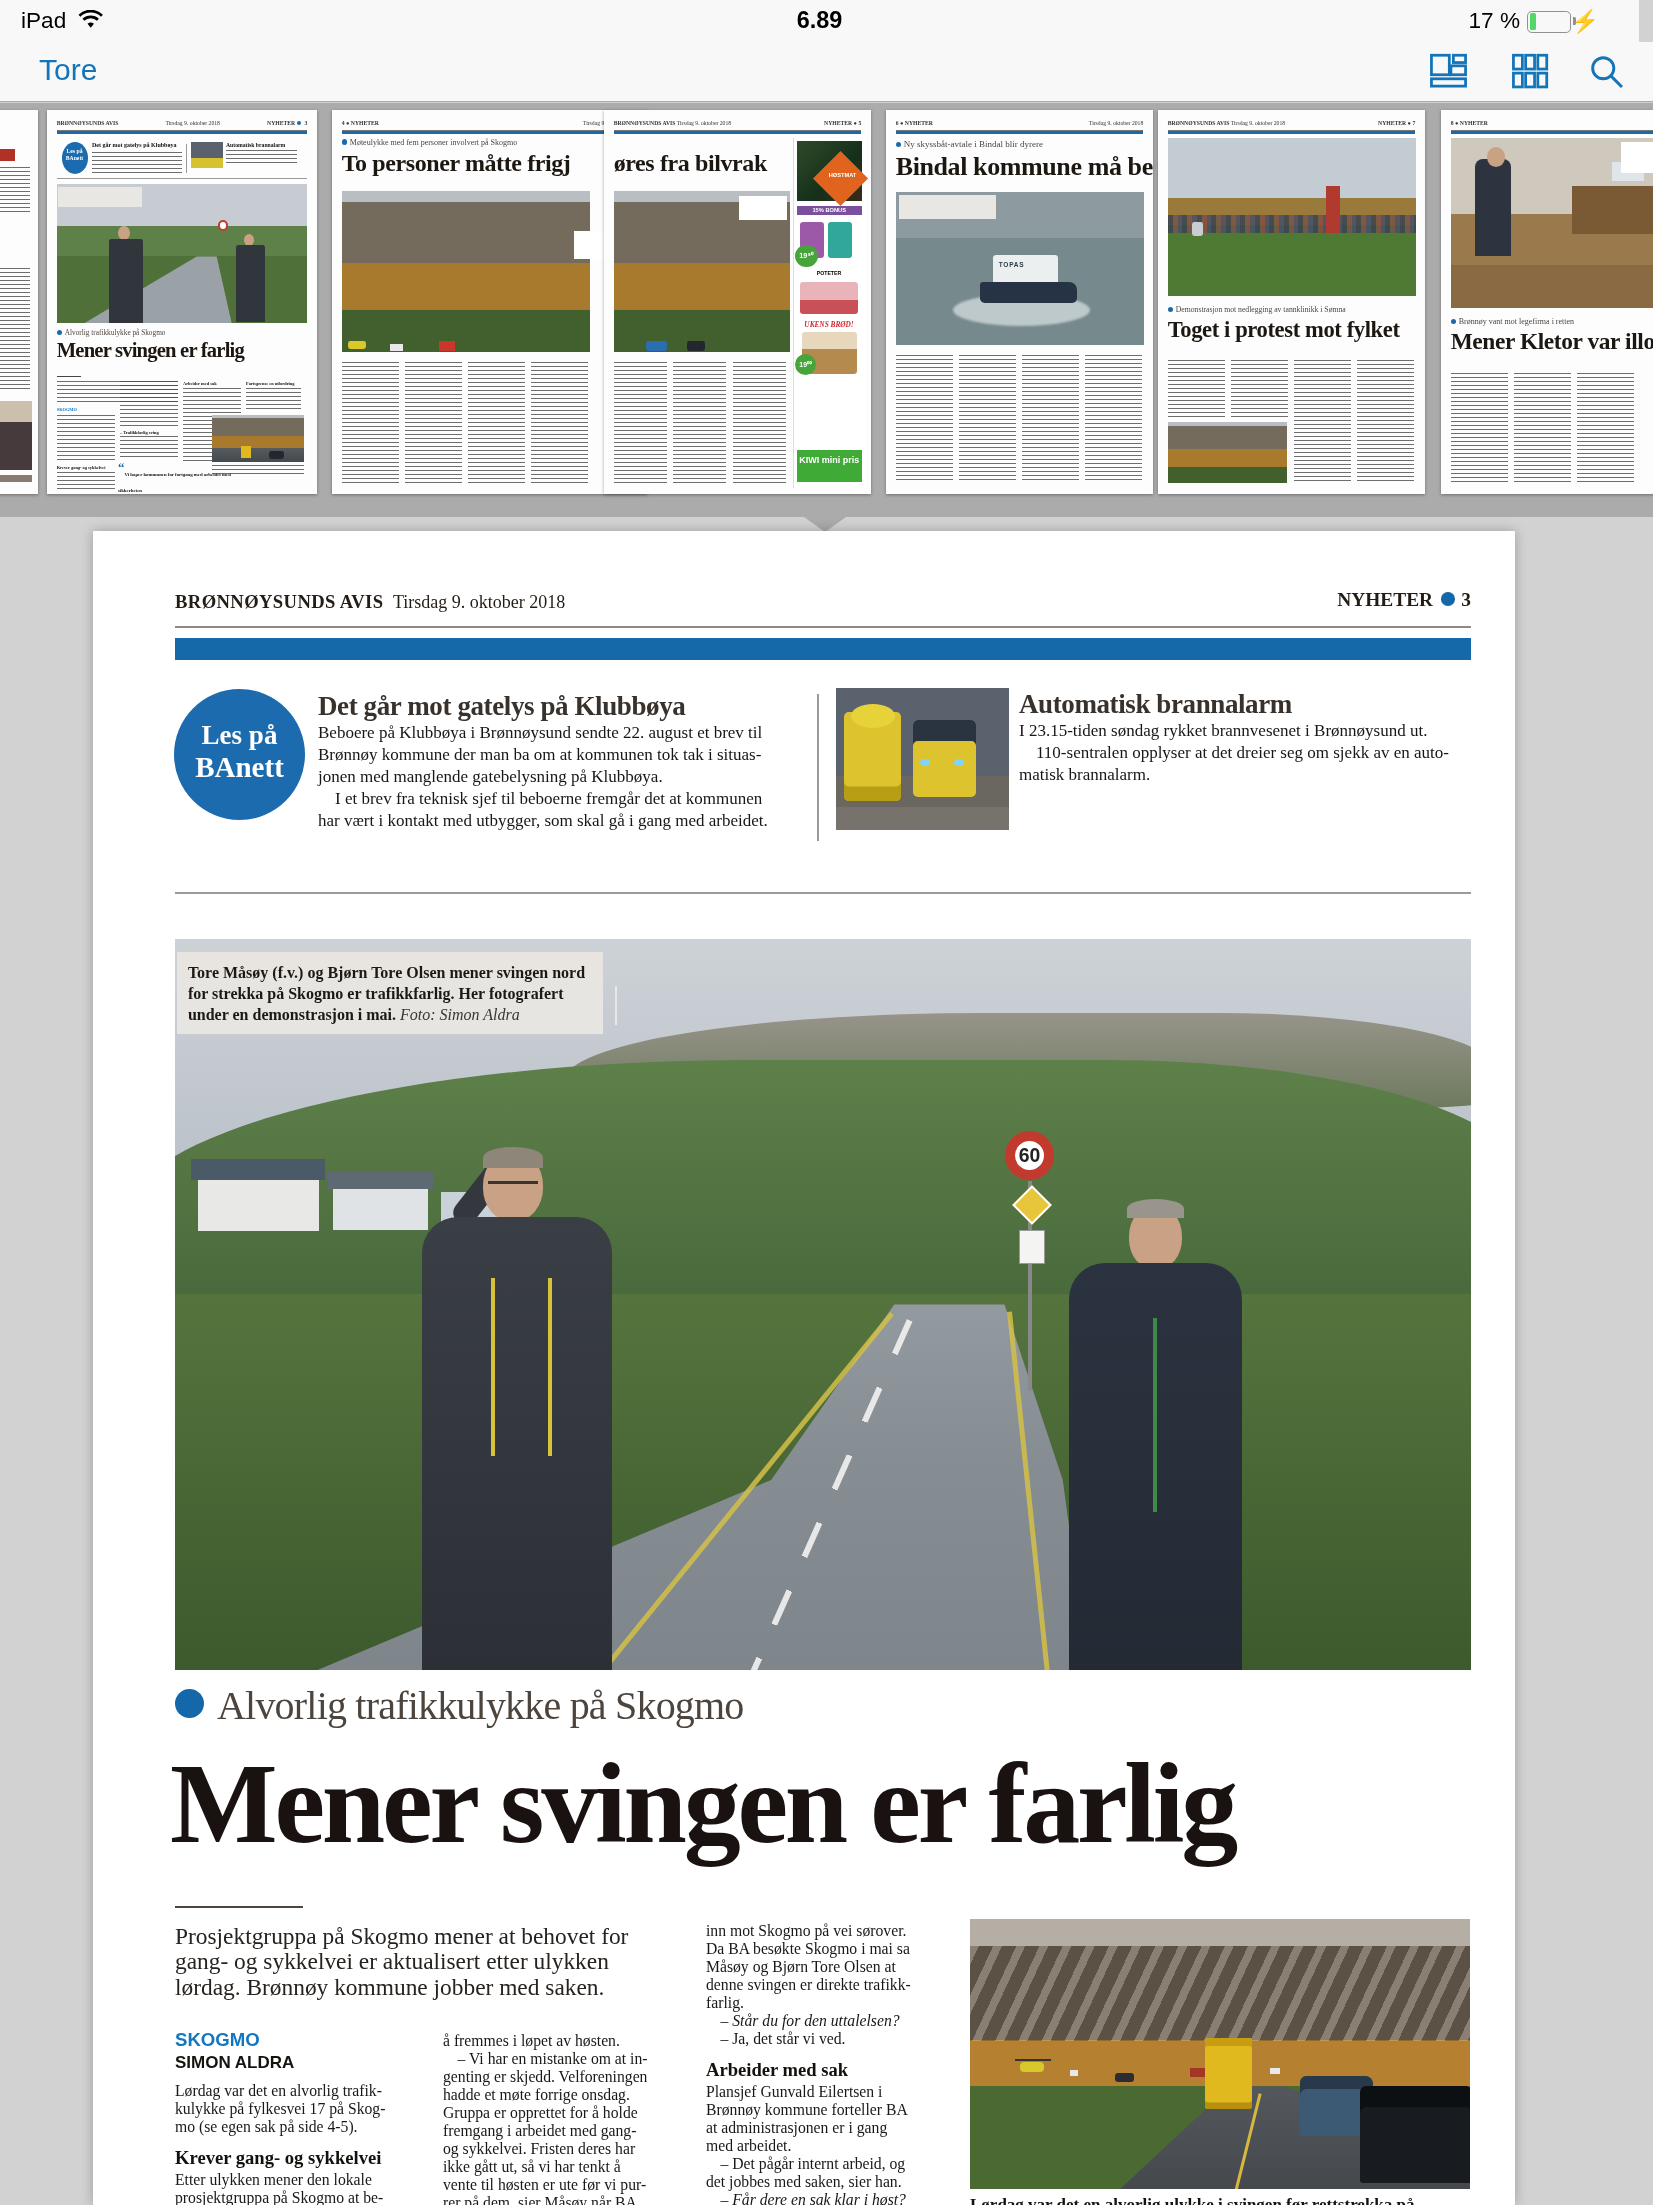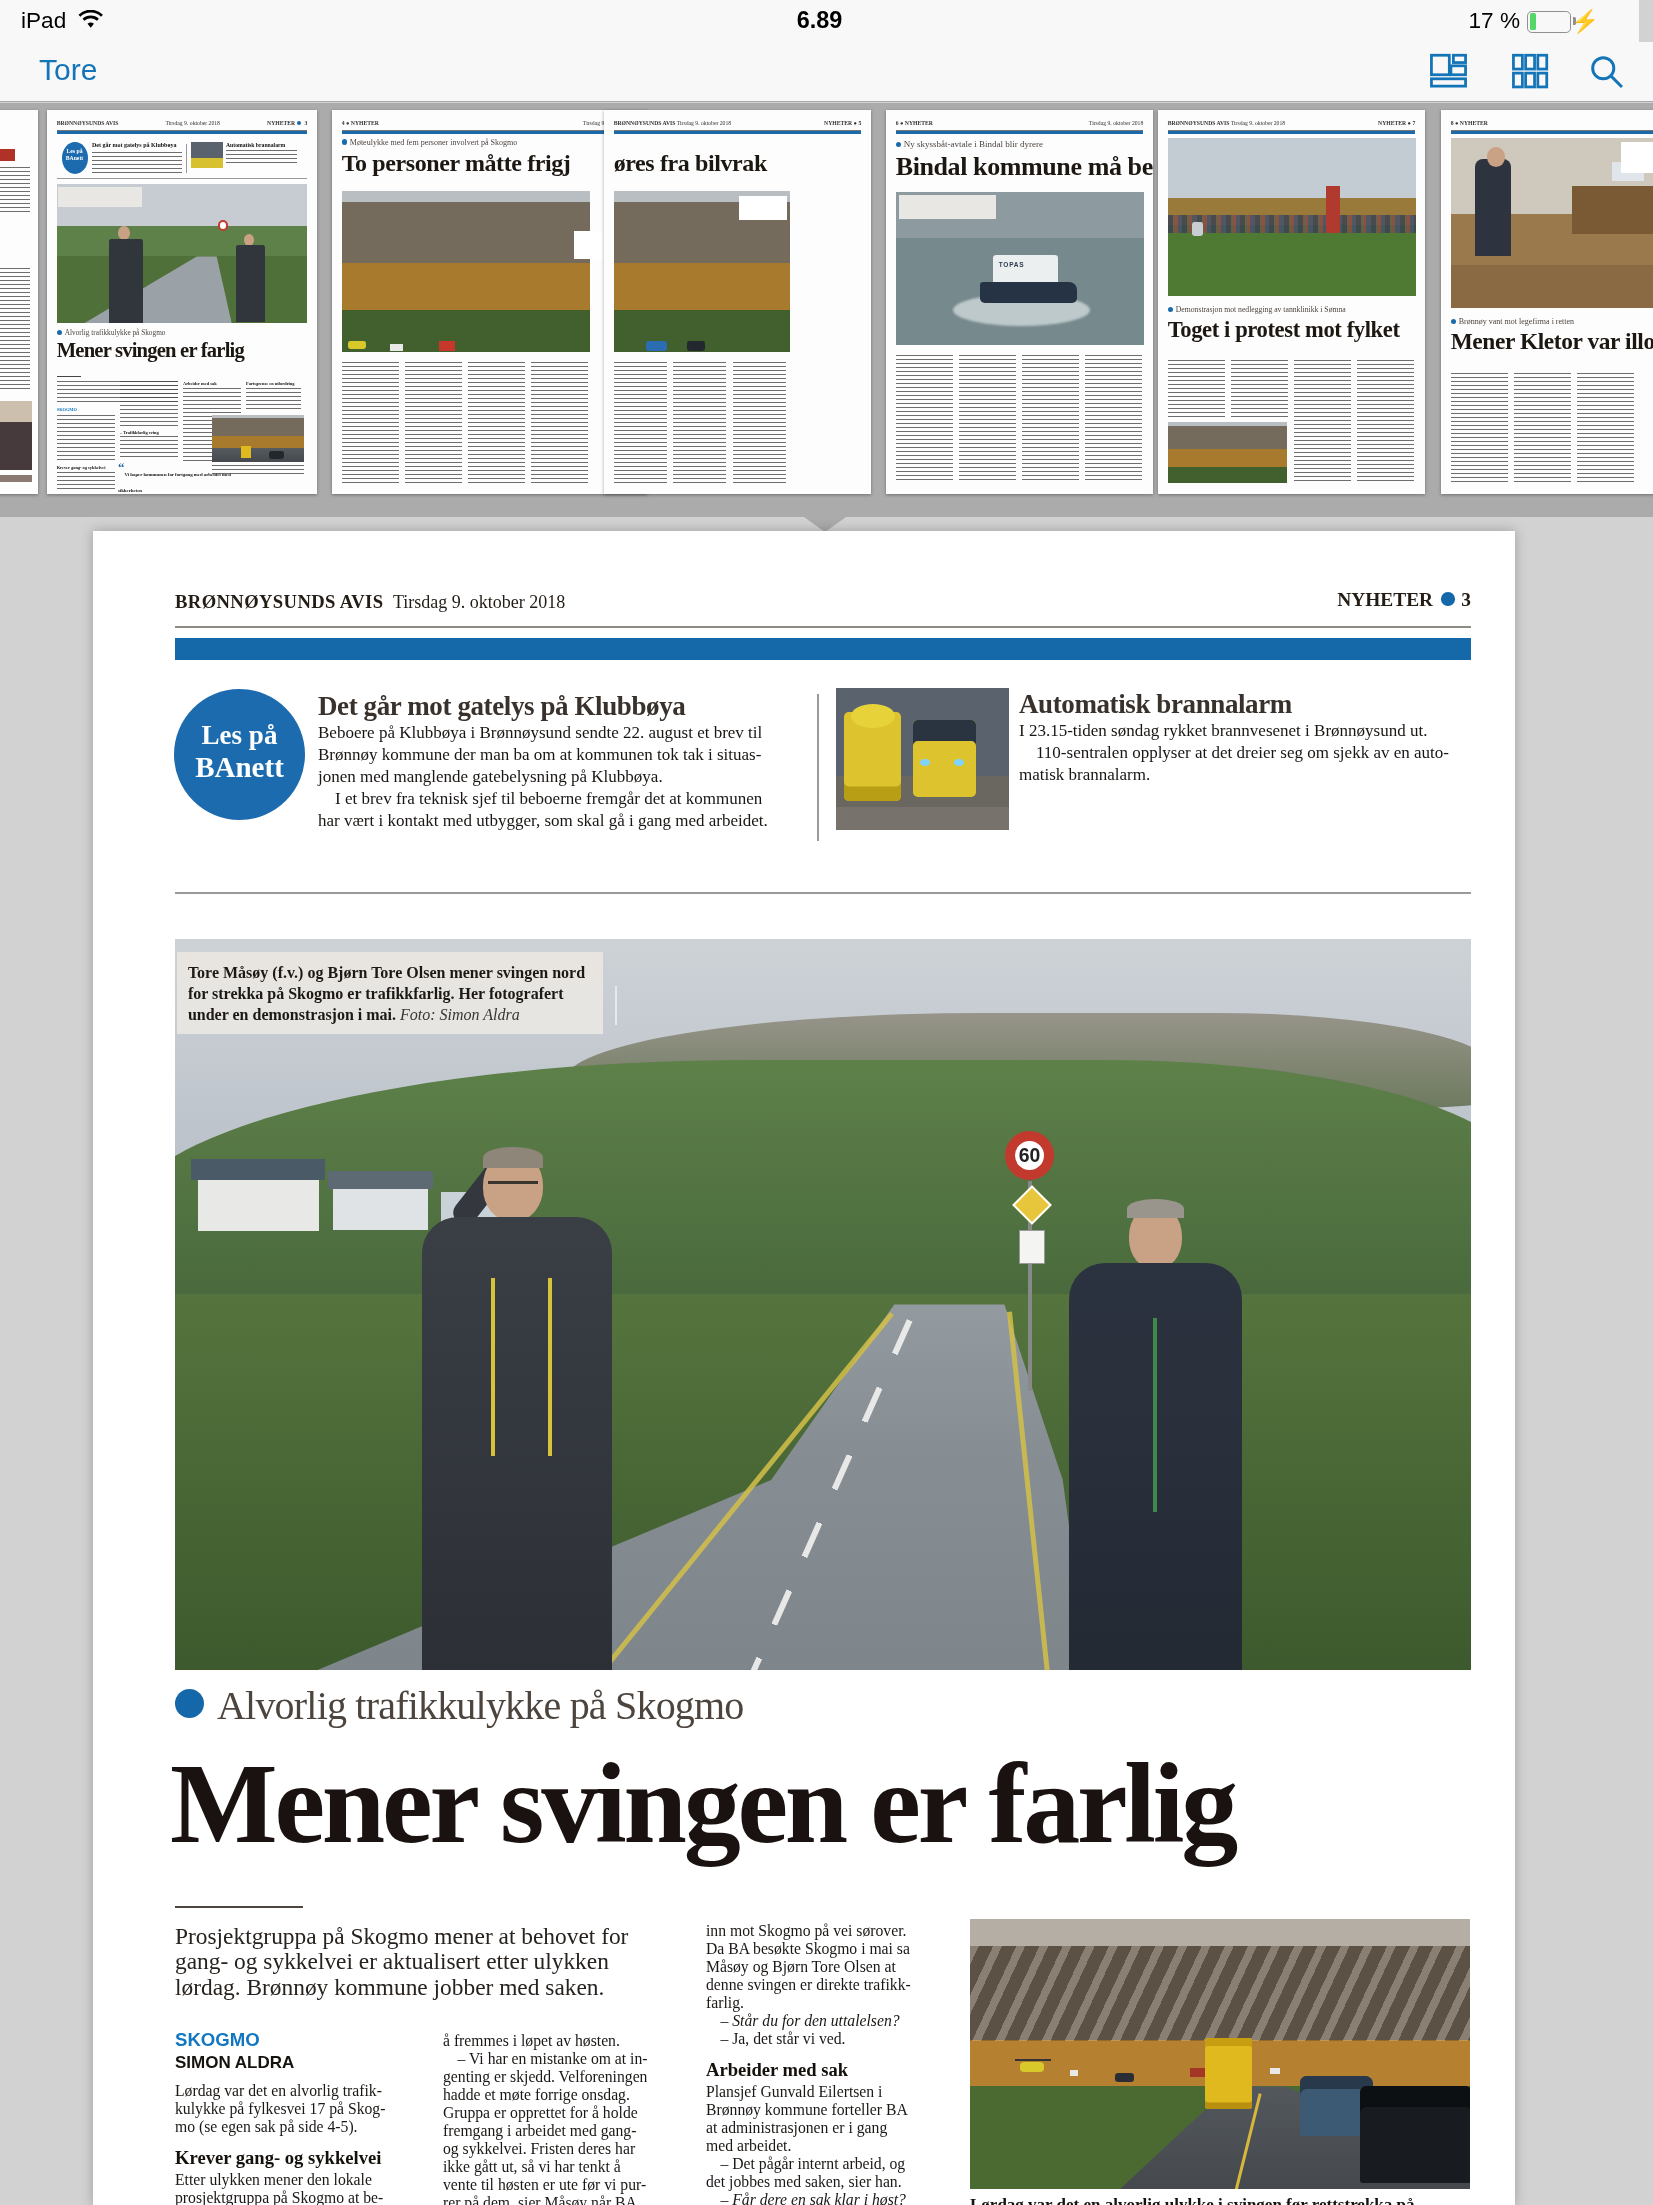--- a/index.html
+++ b/index.html
@@ -298,20 +298,35 @@
       <div class="hl" style="top:40px;font-size:24px;">øres fra bilvrak</div>
       <div class="abs ph-autumn" style="left:9.7px;top:81px;width:176px;height:161px;">
         <div class="wcap" style="right:3.2px;top:4.8px;width:48px;height:24px;"></div>
         <div class="abs" style="left:32px;bottom:1.6px;width:21px;height:9.7px;background:#2a6db0;border-radius:2.4px;"></div>
         <div class="abs" style="left:73px;bottom:1.6px;width:18px;height:9.7px;background:#23272e;border-radius:2.4px;"></div>
       </div>
       <div class="tx" style="left:9.7px;top:252px;width:53px;height:121px;"></div>
       <div class="tx" style="left:69px;top:252px;width:53px;height:121px;"></div>
       <div class="tx" style="left:129px;top:252px;width:53px;height:121px;"></div>
 
+      <div class="adcol" style="right:6.5px;top:27.4px;width:71px;height:350px;">
+        <div class="abs" style="left:3.2px;top:3.2px;width:65px;height:60px;background:linear-gradient(135deg,#2f4a28,#15301a 60%,#3a2a1a);"></div>
+        <div class="abs" style="left:27.4px;top:21px;width:39px;height:39px;background:#e0641e;transform:rotate(45deg);"></div>
+        <div class="abs" style="left:31px;top:34px;width:36px;text-align:center;color:#fff;font-weight:700;font-size:5.7px;font-family:'Liberation Sans',sans-serif;">HØSTMAT</div>
+        <div class="abs" style="left:3.2px;top:68px;width:65px;height:9.7px;background:#7b4f9e;color:#fff;font-size:5.7px;font-weight:700;text-align:center;line-height:9.7px;font-family:'Liberation Sans',sans-serif;">15% BONUS</div>
+        <div class="abs" style="left:6.5px;top:84px;width:24px;height:36px;background:#9b59a8;border-radius:3.2px;"></div>
+        <div class="abs" style="left:34px;top:84px;width:24px;height:36px;background:#2fa89a;border-radius:3.2px;"></div>
+        <div class="abs" style="left:1.6px;top:107px;width:22.6px;height:22.6px;background:#46a43a;border-radius:50%;color:#fff;font-weight:700;font-size:7.3px;text-align:center;line-height:22.6px;font-family:'Liberation Sans',sans-serif;">19⁹⁰</div>
+        <div class="abs" style="left:0;top:132px;width:71px;text-align:center;font-size:5.2px;font-weight:700;font-family:'Liberation Sans',sans-serif;">POTETER</div>
+        <div class="abs" style="left:6.5px;top:144px;width:58px;height:32px;background:linear-gradient(to bottom,#e8b4ba 0 55%,#c94f58 55% 100%);border-radius:3.2px;"></div>
+        <div class="abs" style="left:0;top:182px;width:71px;text-align:center;color:#d3262c;font-style:italic;font-weight:700;font-size:7.3px;font-family:'Liberation Serif',serif;">UKENS BRØD!</div>
+        <div class="abs" style="left:8px;top:194px;width:55px;height:42px;background:linear-gradient(to bottom,#e6d7bd 0 40%,#b58a4e 40% 100%);border-radius:3.2px;"></div>
+        <div class="abs" style="left:1.6px;top:216px;width:21px;height:21px;background:#46a43a;border-radius:50%;color:#fff;font-weight:700;font-size:6.9px;text-align:center;line-height:21px;font-family:'Liberation Sans',sans-serif;">19⁰⁰</div>
+        <div class="abs" style="left:3.2px;top:312px;width:65px;height:32px;background:#3faa36;color:#fff;font-weight:700;font-size:9px;text-align:center;line-height:14.5px;padding-top:3.2px;box-sizing:border-box;font-family:'Liberation Sans',sans-serif;">KIWI mini pris</div>
+      </div>
     </div>
 
     <div class="thumb" style="left:886px;width:267px;">
       <div class="hdr">
           <b>6 ● NYHETER</b>
           <span>Tirsdag 9. oktober 2018</span>
         </div>
       <div class="brule"></div>
       <div class="kick" style="top:29px;font-size:9px;"><span class="dot"></span><span>Ny skyssbåt-avtale i Bindal blir dyrere</span></div>
       <div class="hl" style="top:42px;font-size:26px;">Bindal kommune må betale</div>

